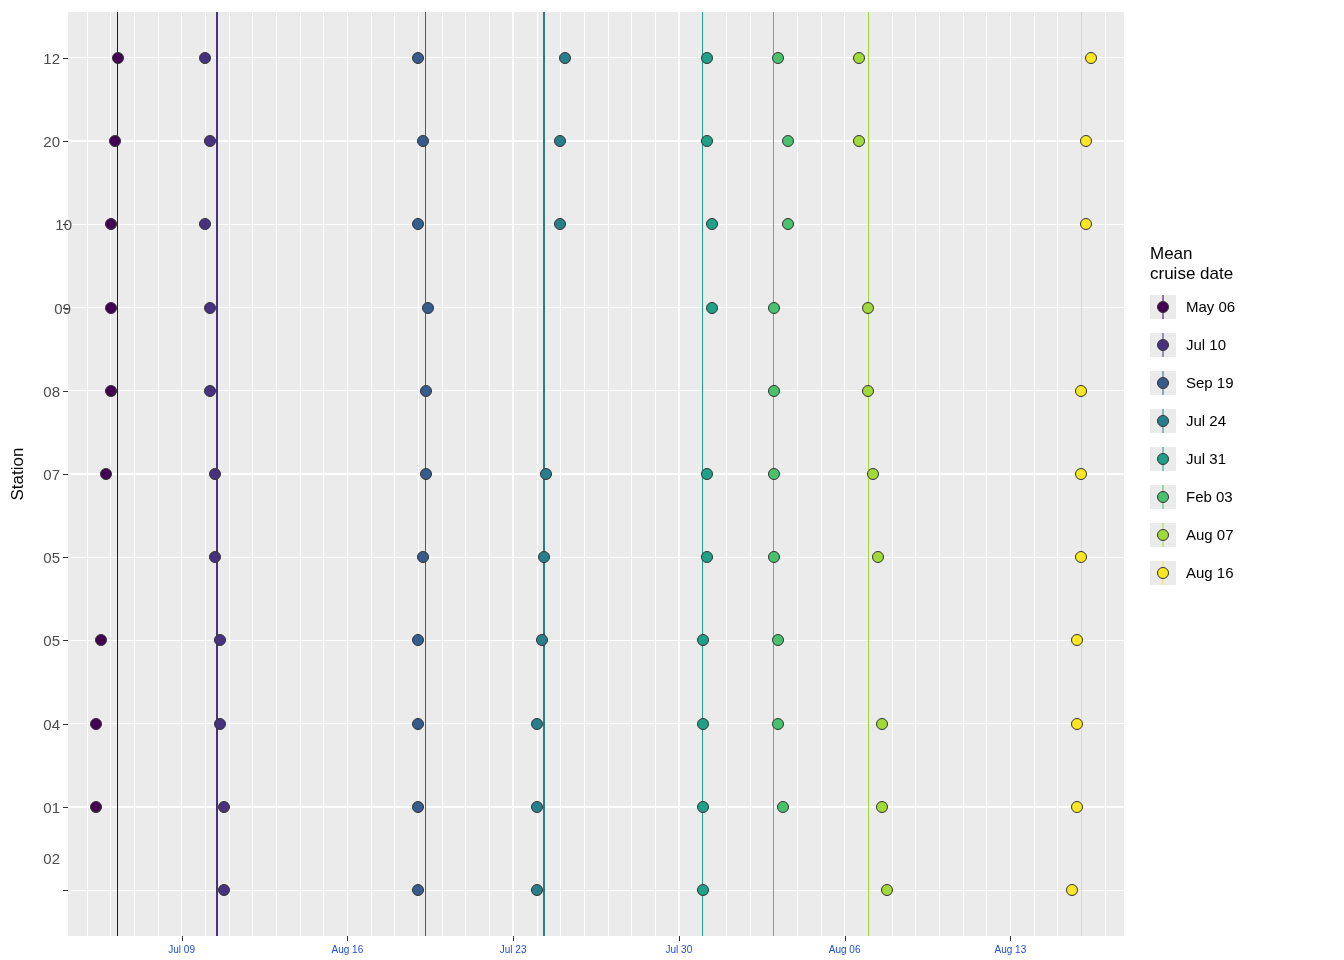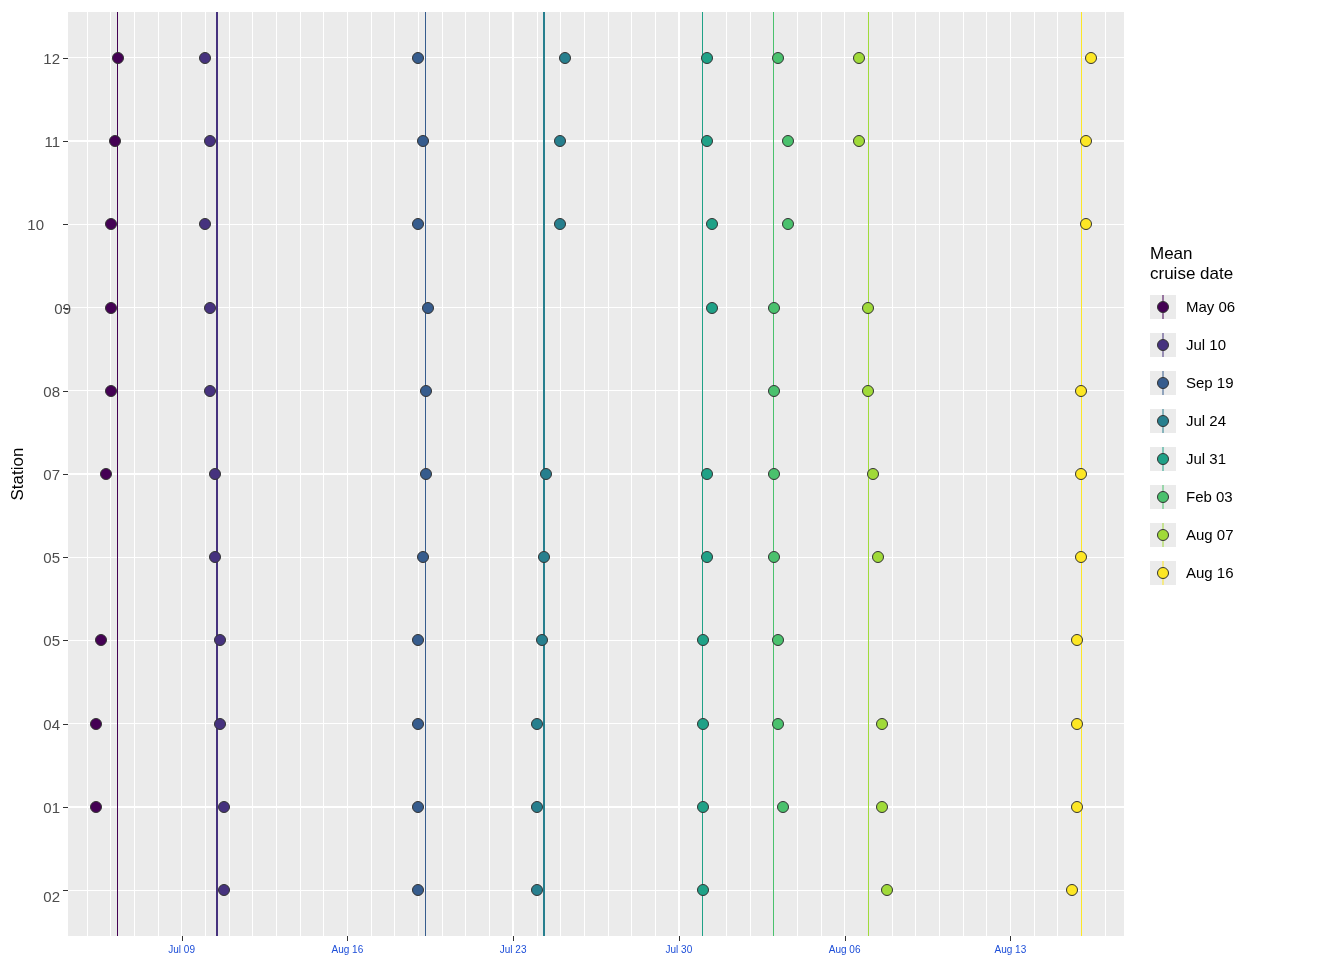--- a/index.html
+++ b/index.html
@@ -225,39 +225,39 @@
         <div class="row">
           <div class="key">
             <div class="kv" style="background: rgb(253, 231, 37); transform: translateX(-50%);"></div>
             <div class="kp" style="background: rgb(253, 231, 37);"></div>
           </div>
           <div class="lbl">Aug 16</div>
         </div>
       </div>
   </div>
 <div class="ytick-mark" style="left: 63px; top: 890.216px; width: 5px;"></div>
-    <div class="tick-y" style="left: 36px; top: 858px; width: 24px; margin-top: 38px;">02</div>
+    <div class="tick-y" style="left: 36px; top: 858px; width: 24px;">02</div>
     <div class="ytick-mark" style="left: 63px; top: 806.973px; width: 5px;"></div>
     <div class="tick-y" style="left: 36px; top: 806.973px; width: 24px;">01</div>
     <div class="ytick-mark" style="left: 63px; top: 723.73px; width: 5px;"></div>
     <div class="tick-y" style="left: 36px; top: 723.73px; width: 24px;">04</div>
     <div class="ytick-mark" style="left: 63px; top: 640.486px; width: 5px;"></div>
     <div class="tick-y" style="left: 36px; top: 640.486px; width: 24px;">05</div>
     <div class="ytick-mark" style="left: 63px; top: 557.243px; width: 5px;"></div>
     <div class="tick-y" style="left: 36px; top: 557.243px; width: 24px;">05</div>
     <div class="ytick-mark" style="left: 63px; top: 474px; width: 5px;"></div>
     <div class="tick-y" style="left: 36px; top: 474px; width: 24px;">07</div>
     <div class="ytick-mark" style="left: 63px; top: 390.757px; width: 5px;"></div>
     <div class="tick-y" style="left: 36px; top: 390.757px; width: 24px;">08</div>
     <div class="ytick-mark" style="left: 63px; top: 307.514px; width: 5px;"></div>
     <div class="tick-y" style="left: 47px; top: 307.514px; width: 24px;">09</div>
     <div class="ytick-mark" style="left: 63px; top: 224.27px; width: 5px;"></div>
-    <div class="tick-y" style="left: 20px; top: 224.27px; width: 24px;">10</div>
+    <div class="tick-y" style="left: 48px; top: 224.27px; width: 24px;">10</div>
     <div class="ytick-mark" style="left: 63px; top: 141.027px; width: 5px;"></div>
-    <div class="tick-y" style="left: 36px; top: 141.027px; width: 24px;">11</div>
+    <div class="tick-y" style="left: 36px; top: 141.027px; width: 24px;">20</div>
     <div class="ytick-mark" style="left: 63px; top: 57.7838px; width: 5px;"></div>
     <div class="tick-y" style="left: 36px; top: 57.7838px; width: 24px;">12</div>
     <div class="xtick-mark" style="left: 181.65px; top: 936px; height: 5px;"></div>
     <div class="tick-x" style="left: 181.65px; top: 944px;">Jul 09</div>
     <div class="xtick-mark" style="left: 347.39px; top: 936px; height: 5px;"></div>
     <div class="tick-x" style="left: 347.39px; top: 944px;">Aug 16</div>
     <div class="xtick-mark" style="left: 513.13px; top: 936px; height: 5px;"></div>
     <div class="tick-x" style="left: 513.13px; top: 944px;">Jul 23</div>
     <div class="xtick-mark" style="left: 678.87px; top: 936px; height: 5px;"></div>
     <div class="tick-x" style="left: 678.87px; top: 944px;">Jul 30</div>

